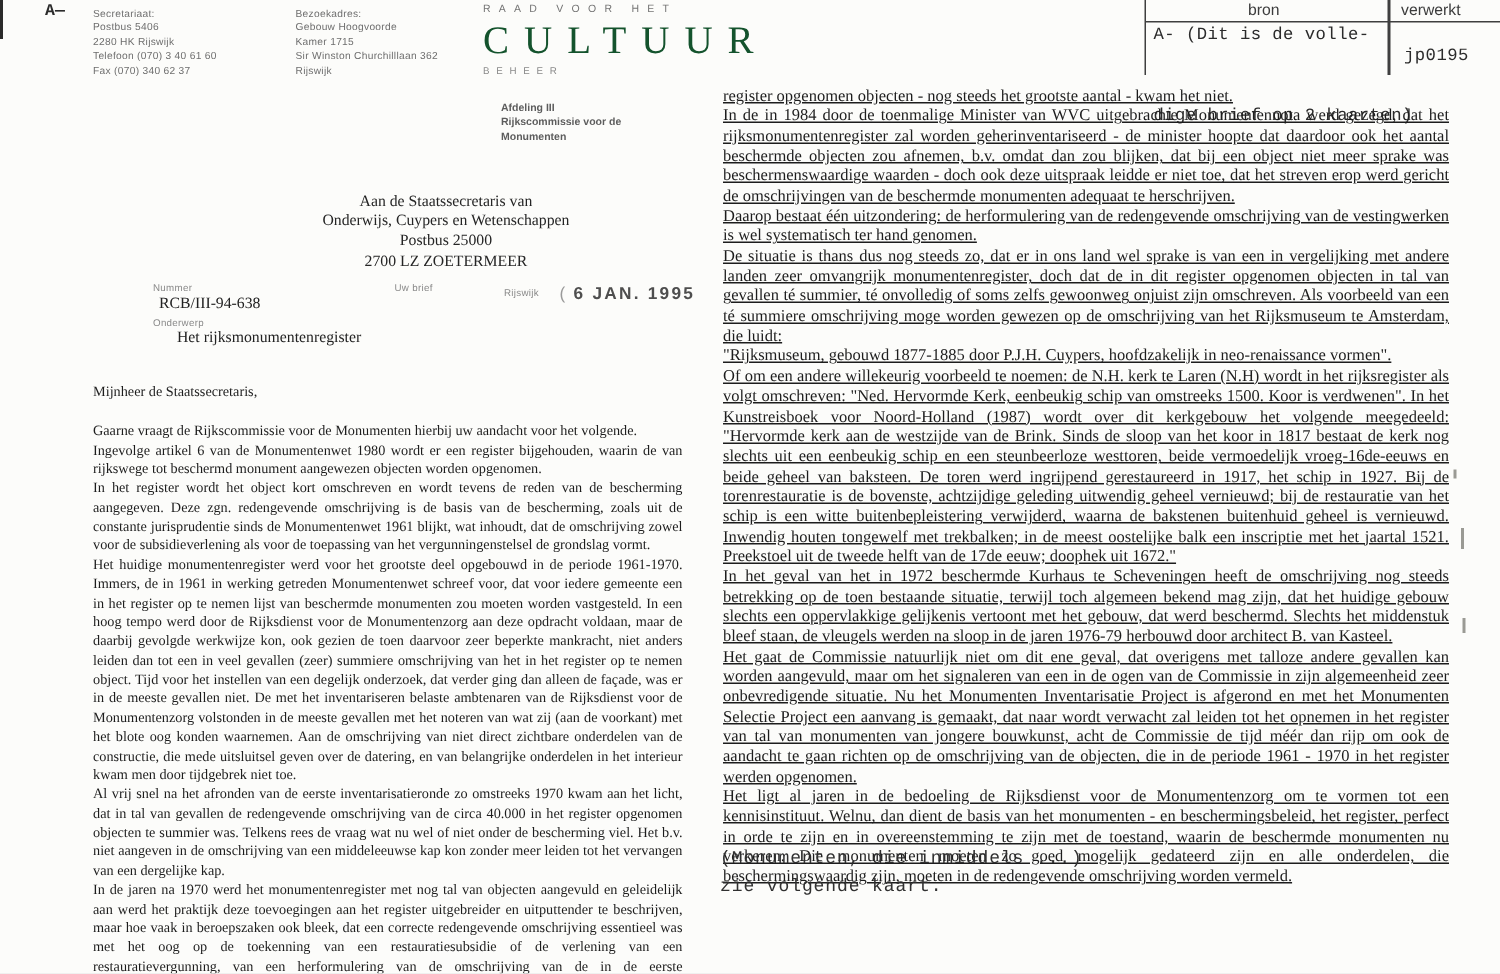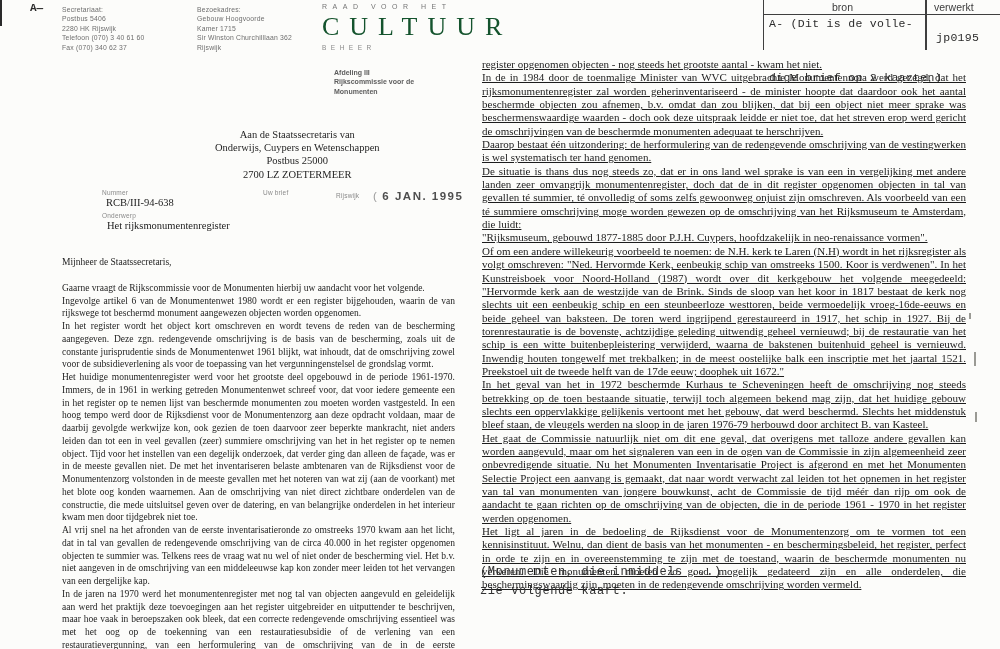--- a/index.html
+++ b/index.html
@@ -113,21 +113,21 @@
 
   <div class="abs field-label" style="left:102px; top:189px;">Nummer</div>
   <div class="abs serif-val" style="left:106px; top:197px;">RCB/III-94-638</div>
   <div class="abs field-label" style="left:263px; top:189px;">Uw brief</div>
   <div class="abs field-label" style="left:336px; top:192px;">Rijswijk</div>
   <div class="abs stamp" style="left:373px; top:190px;">
     <span class="stamp-bracket">(</span><span>6 JAN. 1995</span>
   </div>
 
   <div class="abs field-label" style="left:102px; top:212px;">Onderwerp</div>
-  <div class="abs serif-val" style="left:107px; top:220px;">Het rijksmonumentenregister</div>
+  <div class="abs serif-val" style="left:118px; top:220px;">Het rijksmonumentenregister</div>
 
   <div class="abs body-left" style="left:62px; top:256px; width:393px;">
     <p class="salutation">Mijnheer de Staatssecretaris,</p>
     <p>Gaarne vraagt de Rijkscommissie voor de Monumenten hierbij uw aandacht voor het volgende.</p>
     <p>Ingevolge artikel 6 van de Monumentenwet 1980 wordt er een register bijgehouden, waarin de van rijkswege tot beschermd monument aangewezen objecten worden opgenomen.</p>
     <p>In het register wordt het object kort omschreven en wordt tevens de reden van de bescherming aangegeven. Deze zgn. redengevende omschrijving is de basis van de bescherming, zoals uit de constante jurisprudentie sinds de Monumentenwet 1961 blijkt, wat inhoudt, dat de omschrijving zowel voor de subsidieverlening als voor de toepassing van het vergunningenstelsel de grondslag vormt.</p>
     <p>Het huidige monumentenregister werd voor het grootste deel opgebouwd in de periode 1961-1970. Immers, de in 1961 in werking getreden Monumentenwet schreef voor, dat voor iedere gemeente een in het register op te nemen lijst van beschermde monumenten zou moeten worden vastgesteld. In een hoog tempo werd door de Rijksdienst voor de Monumentenzorg aan deze opdracht voldaan, maar de daarbij gevolgde werkwijze kon, ook gezien de toen daarvoor zeer beperkte mankracht, niet anders leiden dan tot een in veel gevallen (zeer) summiere omschrijving van het in het register op te nemen object. Tijd voor het instellen van een degelijk onderzoek, dat verder ging dan alleen de façade, was er in de meeste gevallen niet. De met het inventariseren belaste ambtenaren van de Rijksdienst voor de Monumentenzorg volstonden in de meeste gevallen met het noteren van wat zij (aan de voorkant) met het blote oog konden waarnemen. Aan de omschrijving van niet direct zichtbare onderdelen van de constructie, die mede uitsluitsel geven over de datering, en van belangrijke onderdelen in het interieur kwam men door tijdgebrek niet toe.</p>
     <p>Al vrij snel na het afronden van de eerste inventarisatieronde zo omstreeks 1970 kwam aan het licht, dat in tal van gevallen de redengevende omschrijving van de circa 40.000 in het register opgenomen objecten te summier was. Telkens rees de vraag wat nu wel of niet onder de bescherming viel. Het b.v. niet aangeven in de omschrijving van een middeleeuwse kap kon zonder meer leiden tot het vervangen van een dergelijke kap.</p>
     <p>In de jaren na 1970 werd het monumentenregister met nog tal van objecten aangevuld en geleidelijk aan werd het praktijk deze toevoegingen aan het register uitgebreider en uitputtender te beschrijven, maar hoe vaak in beroepszaken ook bleek, dat een correcte redengevende omschrijving essentieel was met het oog op de toekenning van een restauratiesubsidie of de verlening van een restauratievergunning, van een herformulering van de omschrijving van de in de eerste inventarisatieronde in het</p>
   </div>

